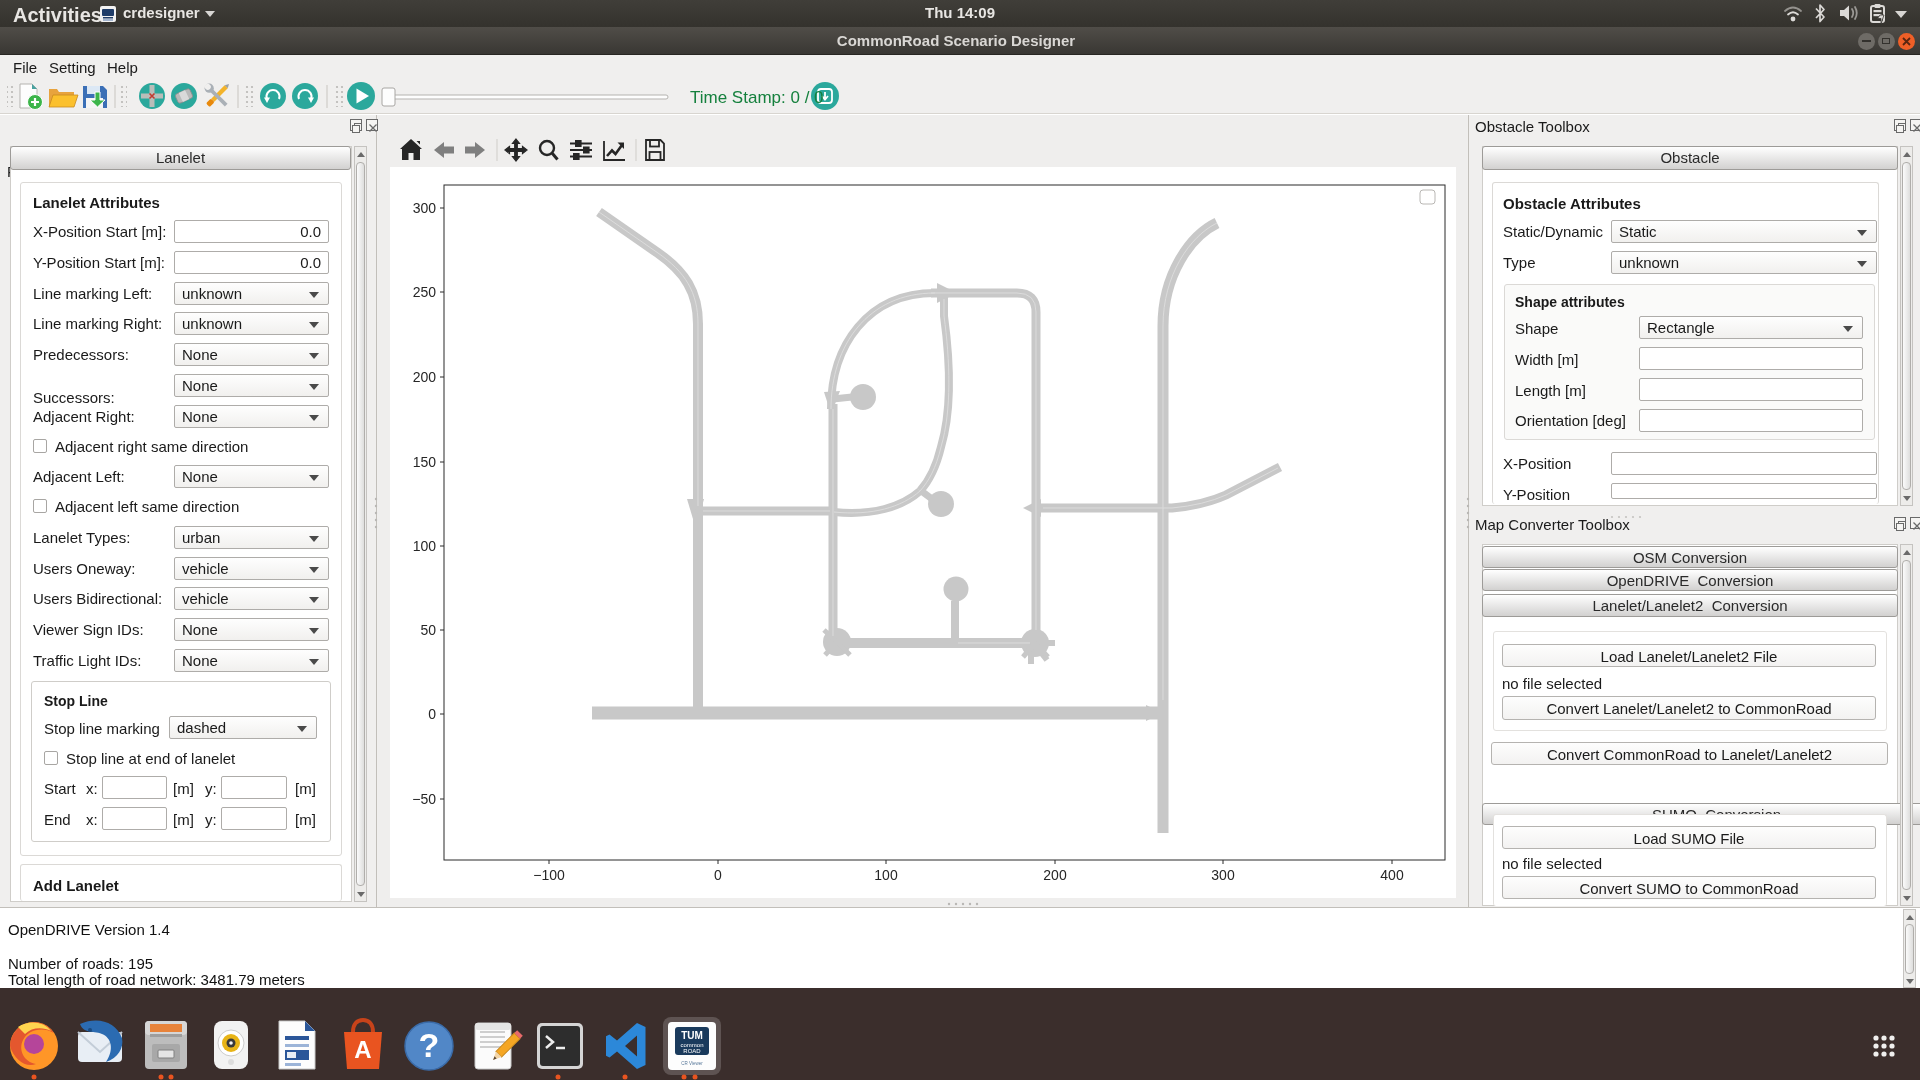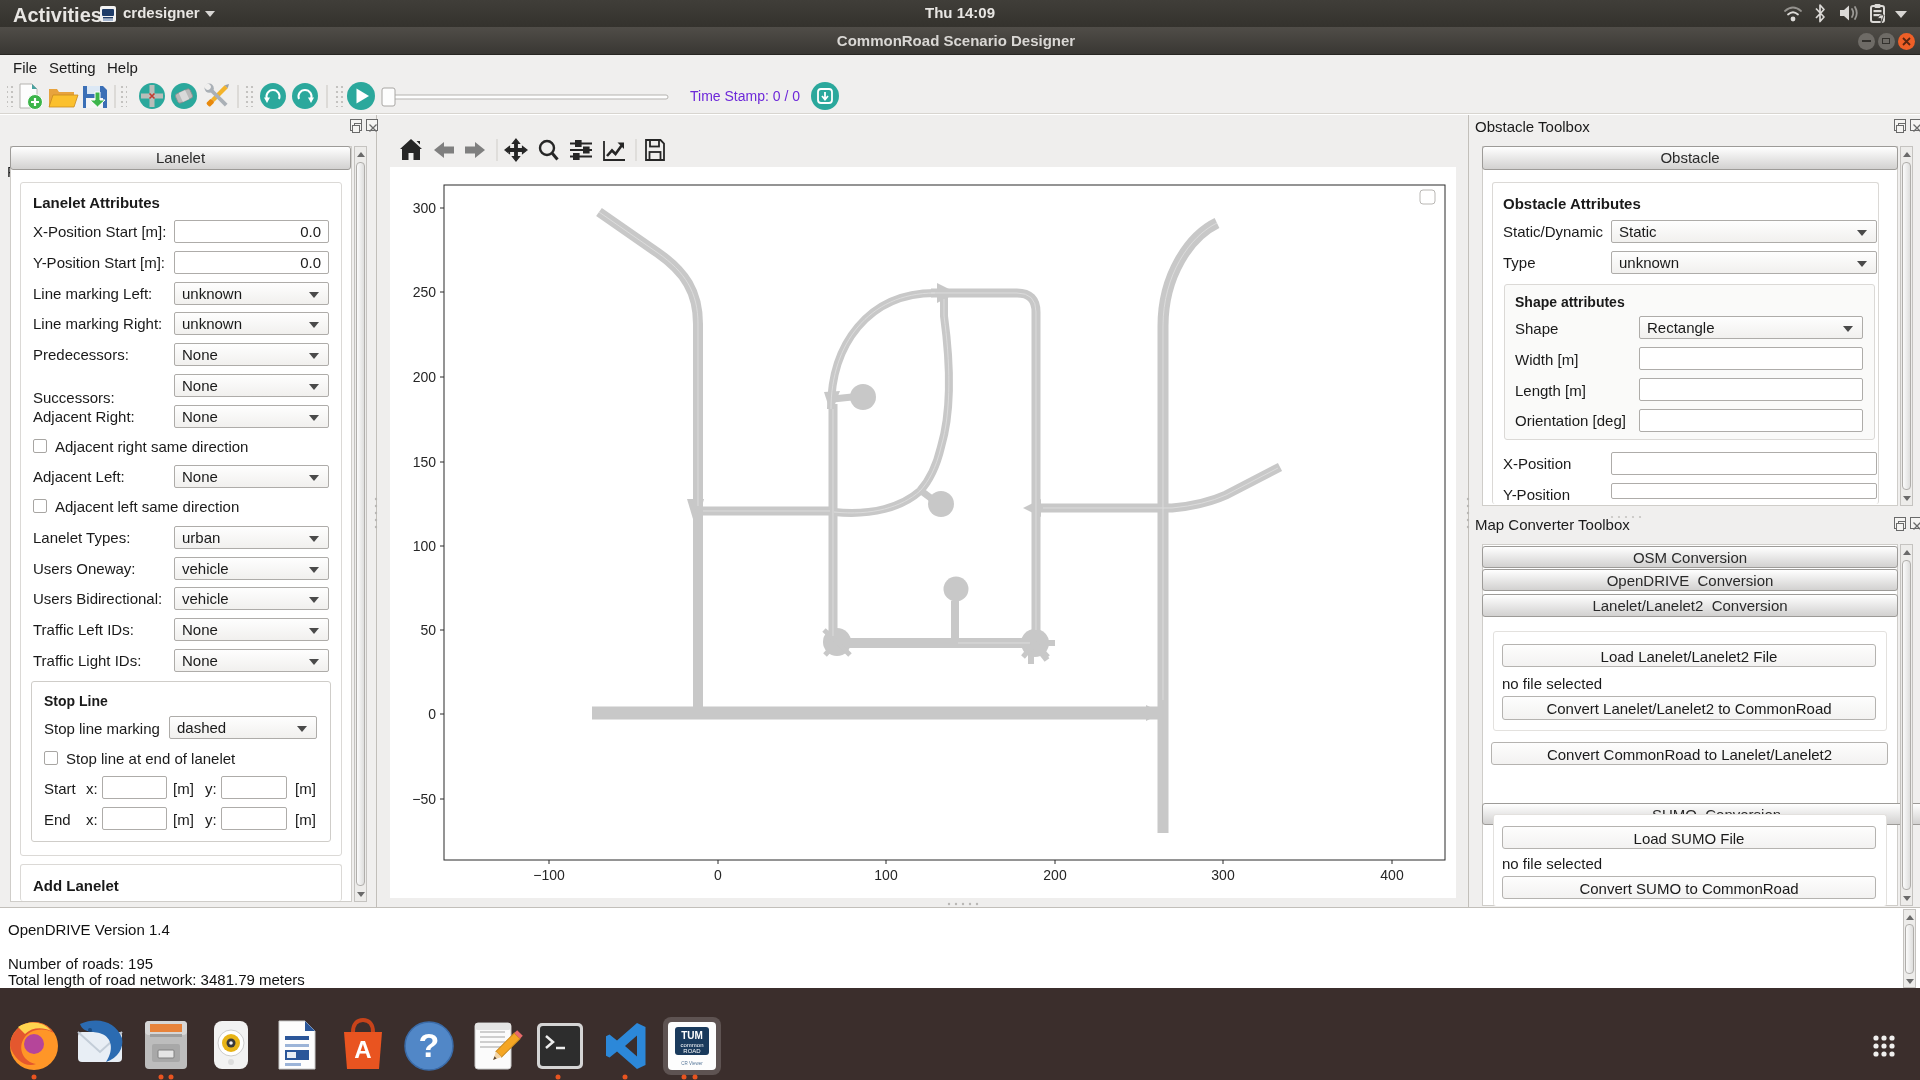--- a/index.html
+++ b/index.html
@@ -170,21 +170,21 @@
 
     <rect x="388" y="15" width="280" height="4" rx="2" fill="#fdfdfd" stroke="#b5b3b0"></rect>
     <rect x="382" y="8" width="13" height="18" rx="2" fill="#fdfdfd" stroke="#a8a6a3"></rect>
 
     <g transform="translate(825,16)">
       <circle r="14" fill="#2ba89c"></circle>
       <rect x="-7" y="-7" width="14" height="14" rx="3" fill="none" stroke="#fff" stroke-width="1.8"></rect>
       <path d="M0 -4 L0 3 M-3 0 L0 3.5 L3 0" stroke="#fff" stroke-width="1.8" fill="none"></path>
     </g>
   </svg>
-  <div class="abs" style="left:690px;top:8px;font-size:14px;color:#6d28d9;">Time Stamp: 0 / 0</div>
+  <div class="abs" style="left:690px;top:8px;font-size:17px;color:#15803d;">Time Stamp: 0 / 0</div>
 </div>
 
 <div id="mainarea">
 
 <div class="abs" style="left:0;top:0;width:377px;height:792px;border-right:1px solid #c2bfba;">
   <div class="dockttl" style="left:7px;top:3px;margin-top:45px;">Road Network Toolbox</div>
   <div class="dockicon" style="left:350px;top:4px;"><svg width="12" height="12">
           <rect x="3.5" y="1.5" width="7" height="7" fill="none" stroke="#6a6a6a"></rect>
           <rect x="1.5" y="3.5" width="7" height="7" fill="#f5f4f2" stroke="#6a6a6a"></rect>
         </svg></div>
@@ -216,21 +216,21 @@
   <div class="lbl" style="left:33px;top:353px;">Adjacent Left:</div>
       <div class="dd" style="left:174px;top:350px;width:155px;">None<span class="ar"></span></div>
   <div class="cb" style="left:33px;top:384px;"></div>
       <div class="lbl" style="left:55px;top:383px;">Adjacent left same direction</div>
   <div class="lbl" style="left:33px;top:414px;">Lanelet Types:</div>
       <div class="dd" style="left:174px;top:411px;width:155px;">urban<span class="ar"></span></div>
   <div class="lbl" style="left:33px;top:445px;">Users Oneway:</div>
       <div class="dd" style="left:174px;top:442px;width:155px;">vehicle<span class="ar"></span></div>
   <div class="lbl" style="left:33px;top:475px;">Users Bidirectional:</div>
       <div class="dd" style="left:174px;top:472px;width:155px;">vehicle<span class="ar"></span></div>
-  <div class="lbl" style="left:33px;top:506px;">Traffic Left IDs:</div>
+  <div class="lbl" style="left:33px;top:506px;">Viewer Sign IDs:</div>
       <div class="dd" style="left:174px;top:503px;width:155px;">None<span class="ar"></span></div>
   <div class="lbl" style="left:33px;top:537px;">Traffic Light IDs:</div>
       <div class="dd" style="left:174px;top:534px;width:155px;">None<span class="ar"></span></div>
 
   <div class="gb" style="left:31px;top:566px;width:300px;height:161px;border-color:#cfcdc9;"></div>
   <div class="lbl bold" style="left:44px;top:578px;font-size:14px;">Stop Line</div>
   <div class="lbl" style="left:44px;top:605px;">Stop line marking</div>
       <div class="dd" style="left:169px;top:601px;width:148px;">dashed<span class="ar"></span></div>
   <div class="cb" style="left:44px;top:636px;"></div>
       <div class="lbl" style="left:66px;top:635px;">Stop line at end of lanelet</div>

